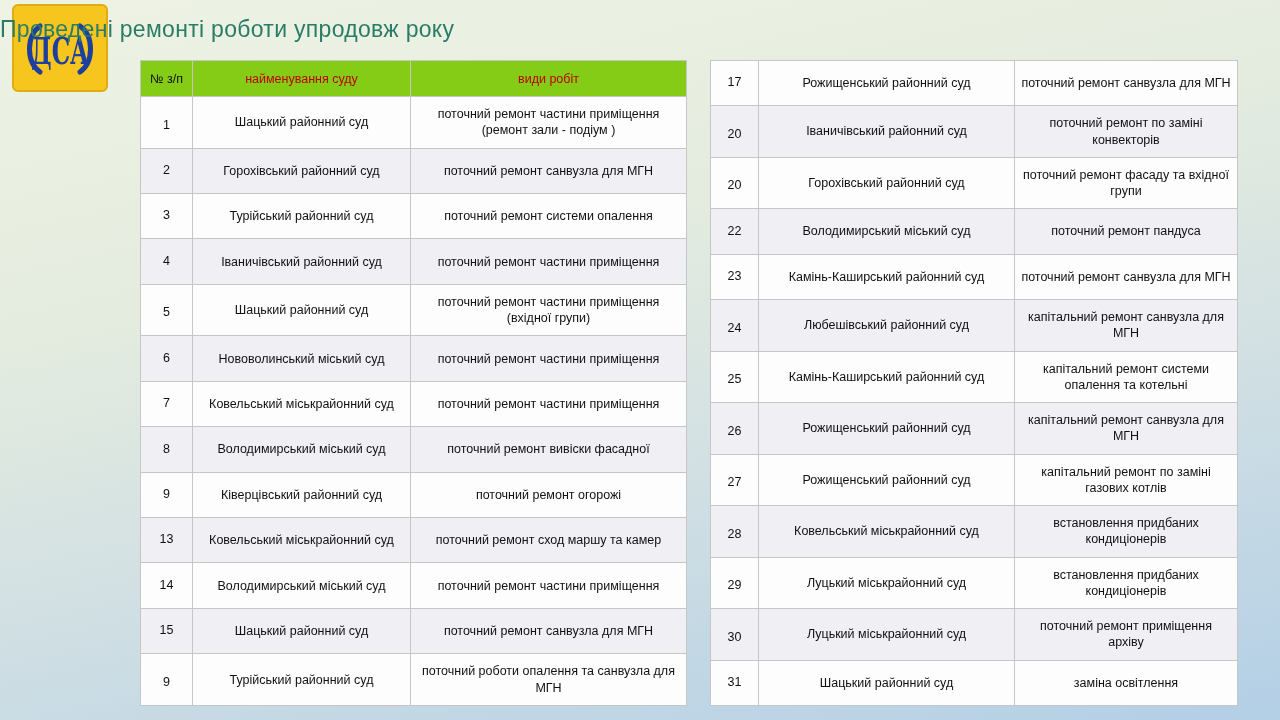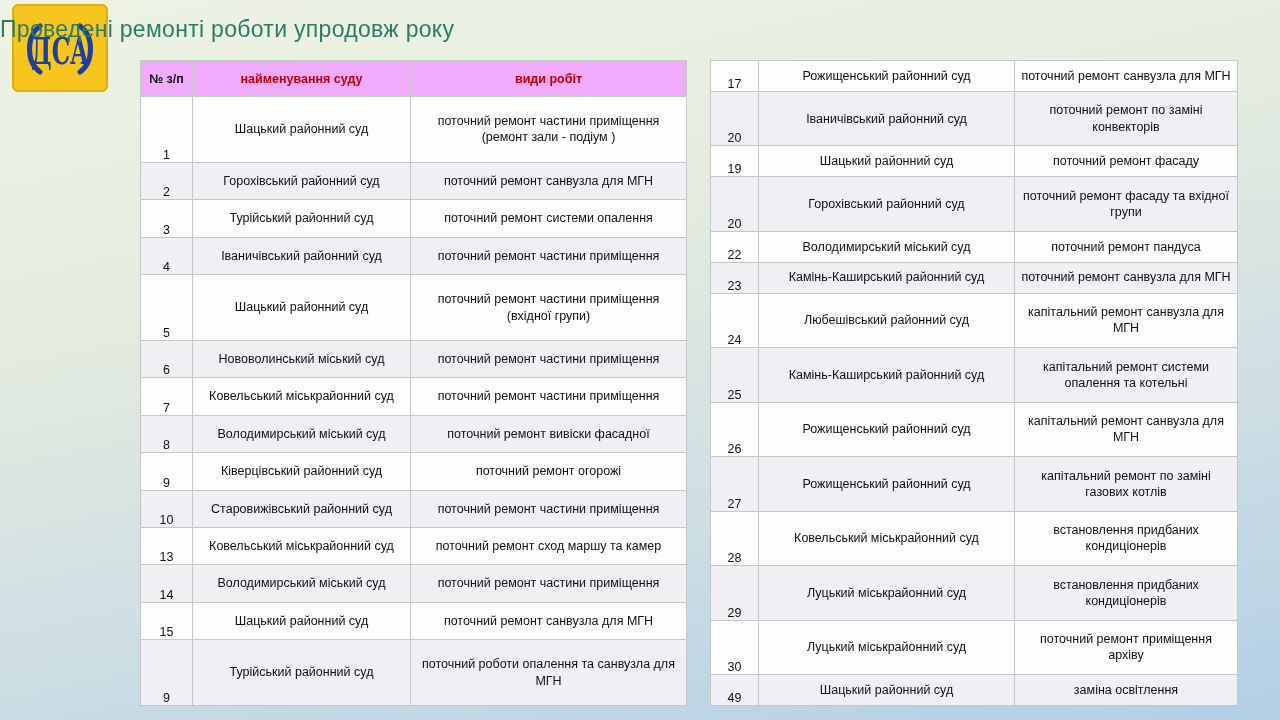--- a/index.html
+++ b/index.html
@@ -22,24 +22,24 @@
   .tbl.left  { left: 140px; width: 546px; height: 646px; }
   .tbl.right { left: 710px; width: 527px; height: 646px; }
   .tbl table {
     width: 100%; height: 100%;
     border-collapse: collapse; table-layout: fixed; background: #ffffff;
   }
   th, td {
     border: 1px solid #c6c6c6;
     padding: 2px 6px; font-size: 12.5px; text-align: center; color: #111111;
   }
-  th { font-weight: bold; height: 36px; vertical-align: middle; background: #f0abfc; }
+  th { font-weight: normal; height: 36px; vertical-align: middle; background: #84cc16; }
   .h-num { color: #111111; }
   .h-court, .h-works { color: #C00000; }
-  td.num  { vertical-align: bottom; padding-bottom: 0; }
+  td.num  { vertical-align: bottom; padding-bottom: 16px; }
   td.court, td.works { vertical-align: middle; line-height: 1.3; }
   tbody tr:nth-child(even) { background: #efeff4; }
   tbody tr:nth-child(odd)  { background: #fdfdfe; }
 </style>
 </head>
 <body>
 
 <div class="slide">
 
   <div class="logo">
@@ -117,25 +117,20 @@
     <td class="court">Володимирський міський суд</td>
     <td class="works">поточний ремонт вивіски фасадної</td>
   </tr>
 
   <tr>
     <td class="num">9</td>
     <td class="court">Ківерцівський районний суд</td>
     <td class="works">поточний ремонт огорожі</td>
   </tr>
 
-  <tr>
-    <td class="num">10</td>
-    <td class="court">Старовижівський районний суд</td>
-    <td class="works">поточний ремонт частини приміщення</td>
-  </tr>
 
 
 
   <tr>
     <td class="num">13</td>
     <td class="court">Ковельський міськрайонний суд</td>
     <td class="works">поточний ремонт сход маршу та камер</td>
   </tr>
 
   <tr>
@@ -172,25 +167,20 @@
     <td class="court">Рожищенський районний суд</td>
     <td class="works">поточний ремонт санвузла для МГН</td>
   </tr>
 
   <tr>
     <td class="num">20</td>
     <td class="court">Іваничівський районний суд</td>
     <td class="works">поточний ремонт по заміні конвекторів</td>
   </tr>
 
-  <tr>
-    <td class="num">19</td>
-    <td class="court">Шацький районний суд</td>
-    <td class="works">поточний ремонт фасаду</td>
-  </tr>
 
   <tr>
     <td class="num">20</td>
     <td class="court">Горохівський районний суд</td>
     <td class="works">поточний ремонт фасаду та вхідної групи</td>
   </tr>
 
 
   <tr>
     <td class="num">22</td>
@@ -240,21 +230,21 @@
     <td class="works">встановлення придбаних кондиціонерів</td>
   </tr>
 
   <tr>
     <td class="num">30</td>
     <td class="court">Луцький міськрайонний суд</td>
     <td class="works">поточний ремонт приміщення архіву</td>
   </tr>
 
   <tr>
-    <td class="num">49</td>
+    <td class="num">31</td>
     <td class="court">Шацький районний суд</td>
     <td class="works">заміна освітлення</td>
   </tr>
 
 </tbody>
     </table>
   </div>
 
 </div>
 

